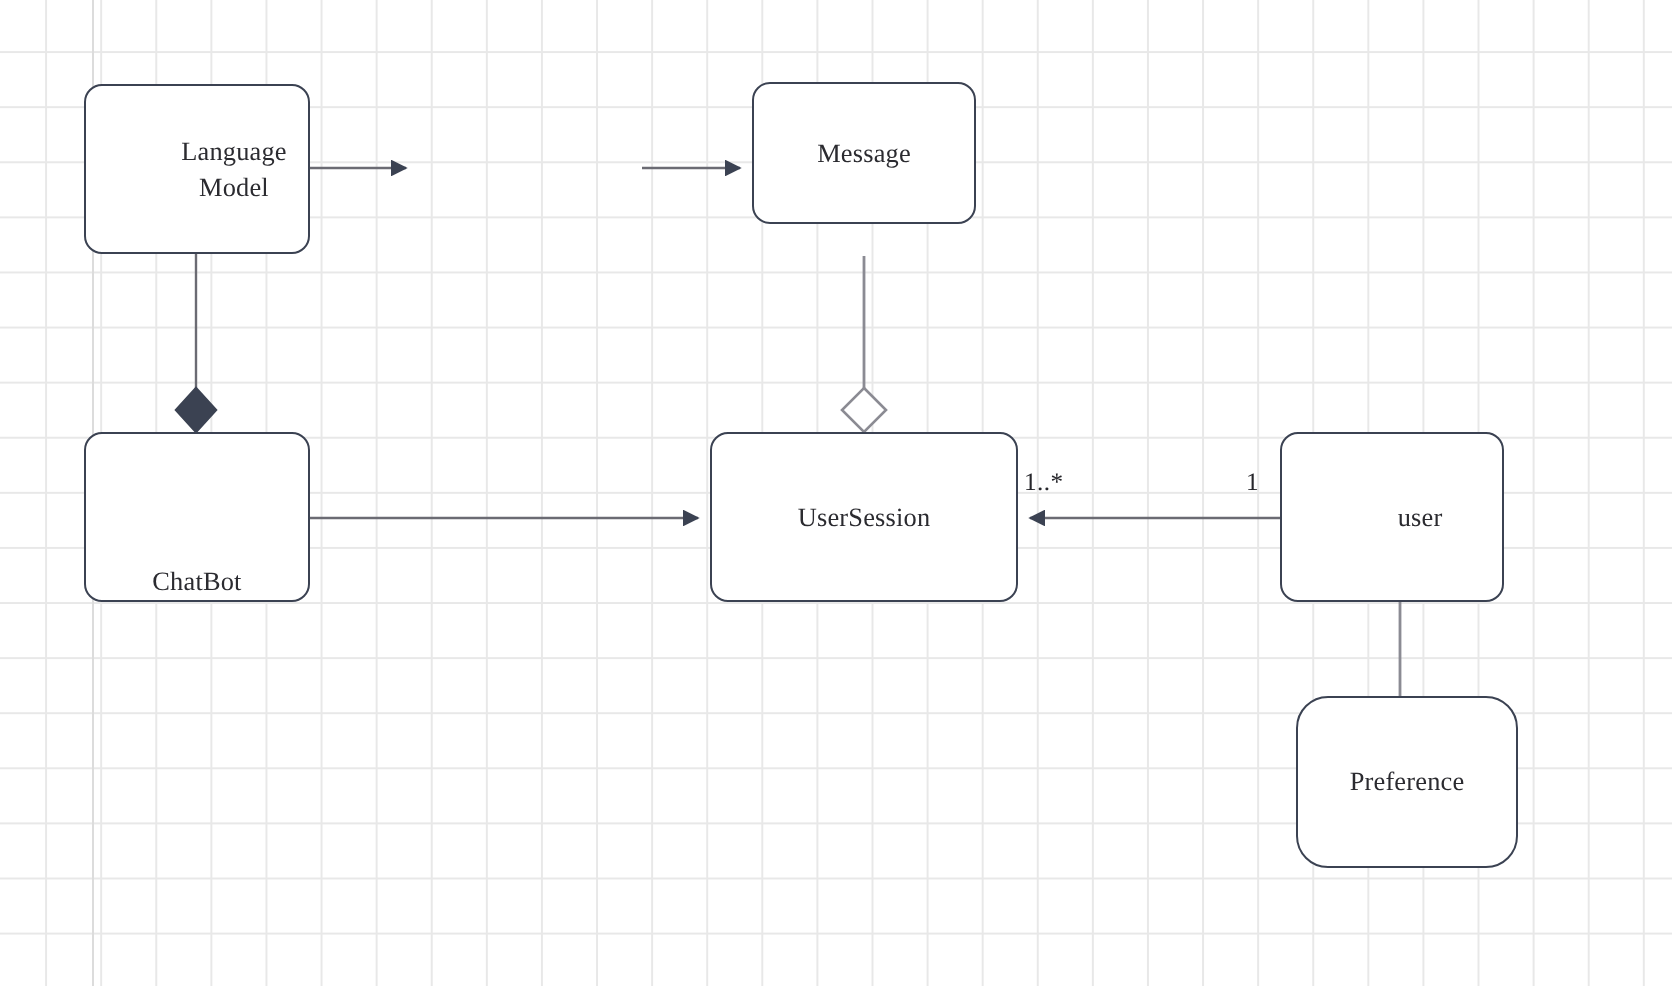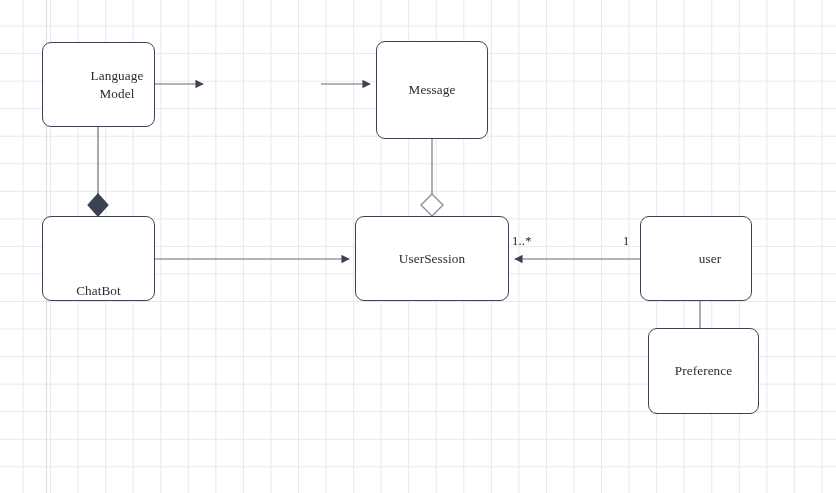--- a/index.html
+++ b/index.html
@@ -106,37 +106,37 @@
       <line x1="700" y1="301" x2="700" y2="348" stroke="#8b8b93" stroke-width="1.4"></line>
     </g>
   </svg>
 
   <div class="node" style="left:42px; top:42px; width:113px; height:85px;padding-left:37px;">
     <span class="node-label">Language
 Model</span>
   </div>
 
 
-  <div class="node" style="left:376px; top:41px; width:112px; height:98px;">
+  <div class="node" style="left:376px; top:41px; width:112px; height:71px;">
     <span class="node-label">Message</span>
   </div>
 
   <div class="node" style="left:42px; top:216px; width:113px; height:85px;align-items:flex-end;">
     <span class="node-label">ChatBot</span>
   </div>
 
   <div class="node" style="left:355px; top:216px; width:154px; height:85px;">
     <span class="node-label">UserSession</span>
   </div>
 
   <div class="node" style="left:640px; top:216px; width:112px; height:85px;padding-left:28px;">
     <span class="node-label">user</span>
   </div>
 
-  <div class="node" style="left:648px; top:328px; width:111px; height:86px;">
+  <div class="node" style="left:648px; top:348px; width:111px; height:86px;border-radius:16px;">
     <span class="node-label">Preference</span>
   </div>
 
   <span class="mult" style="left:512px; top:234px;">1..*</span>
 
   <span class="mult" style="left:623px; top:234px;">1</span>
 
 </div>
 
 </body></html>

